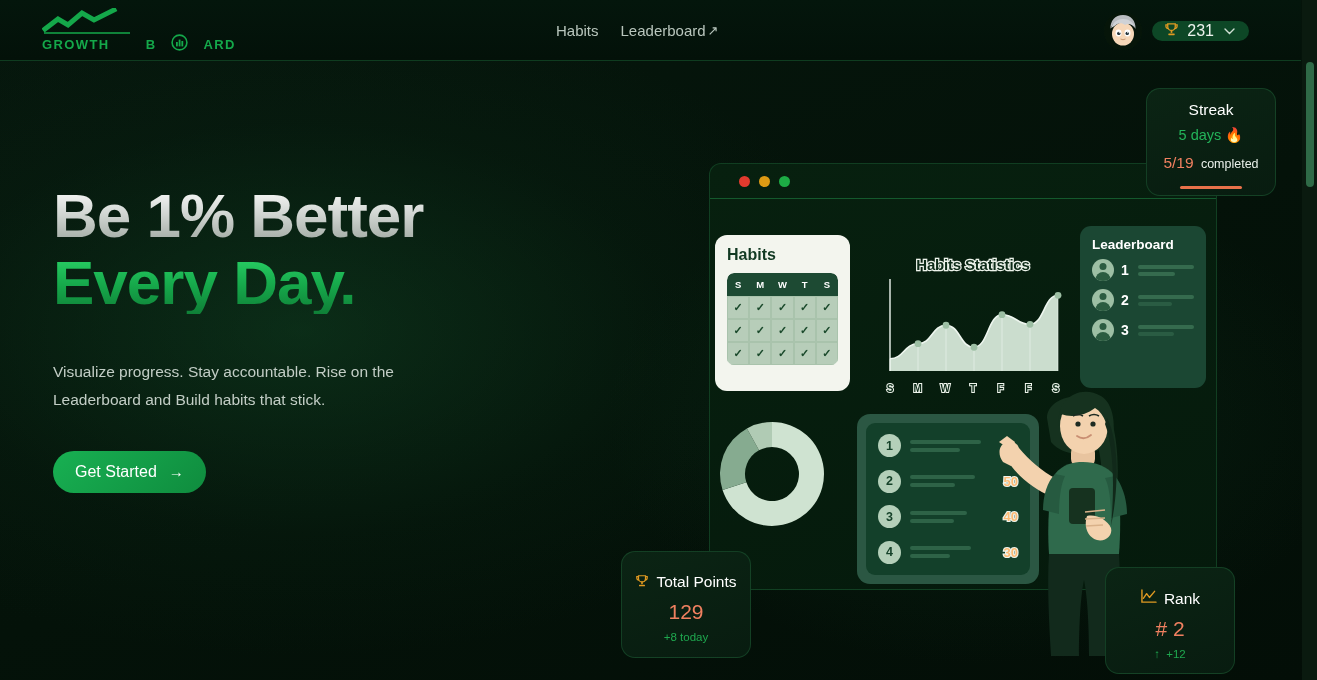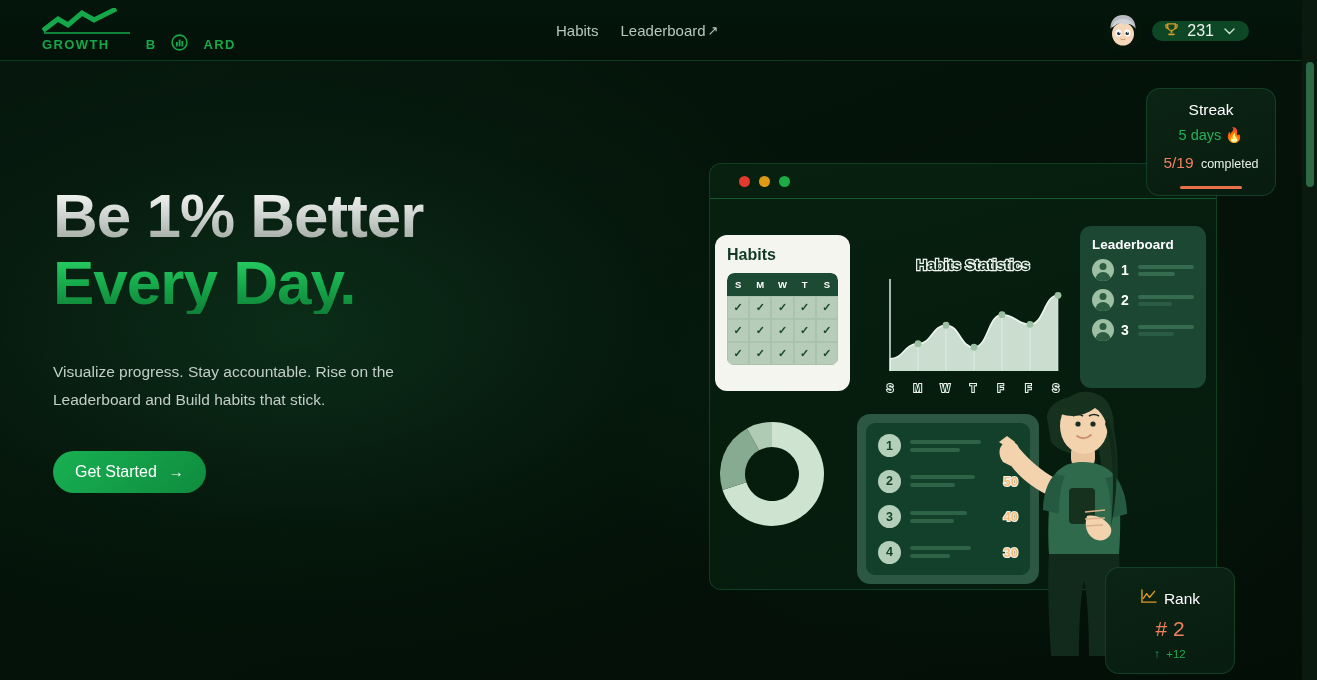--- a/index.html
+++ b/index.html
@@ -522,20 +522,36 @@
       <span>5 days</span>
       <span>🔥</span>
     </div>
     <div class="s-prog">
       <span>5/19</span>
       <span class="cmp">completed</span>
     </div>
     <div class="s-bar"></div>
   </div>
 
+  <div class="fcard" id="points-card">
+    <div class="ftitle">
+      <span class="p-trophy">
+        <svg width="14" height="14" viewBox="0 0 16 16">
+          <path d="M4 2h8v3a4 4 0 0 1-8 0V2z" fill="none" stroke="#e09a22" stroke-width="1.4"></path>
+          <path d="M4 3H2v1.3A2.7 2.7 0 0 0 4.7 7" fill="none" stroke="#e09a22" stroke-width="1.3"></path>
+          <path d="M12 3h2v1.3A2.7 2.7 0 0 1 11.3 7" fill="none" stroke="#e09a22" stroke-width="1.3"></path>
+          <rect x="7.1" y="8.6" width="1.8" height="3" fill="#e09a22"></rect>
+          <rect x="4.6" y="12.2" width="6.8" height="1.8" rx="0.6" fill="#e09a22"></rect>
+        </svg>
+      </span>
+      <span>Total Points</span>
+    </div>
+    <div class="fbig">129</div>
+    <div class="fsub">+8 today</div>
+  </div>
 
   <div class="fcard" id="rank-float">
     <div class="ftitle">
       <span>
         <svg width="17" height="15" viewBox="0 0 18 16">
           <path d="M2 1v13h15" fill="none" stroke="#e09a22" stroke-width="1.5" stroke-linecap="round"></path>
           <path d="M3.5 10 L7 5 L10 9 L15.5 2.5" fill="none" stroke="#e09a22" stroke-width="1.5" stroke-linecap="round" stroke-linejoin="round"></path>
         </svg>
       </span>
       <span>Rank</span>

